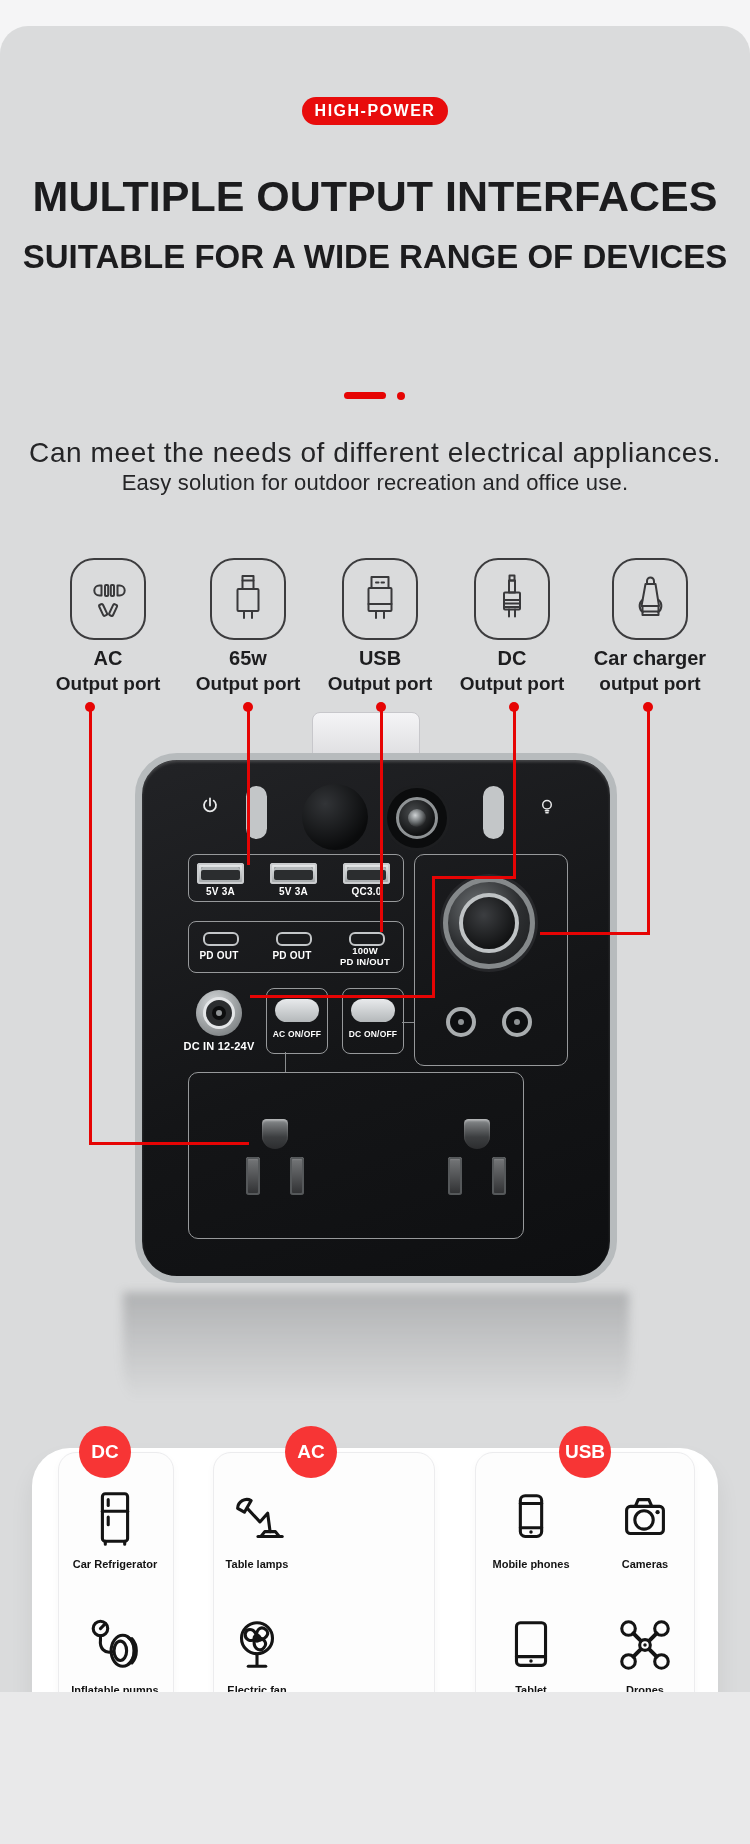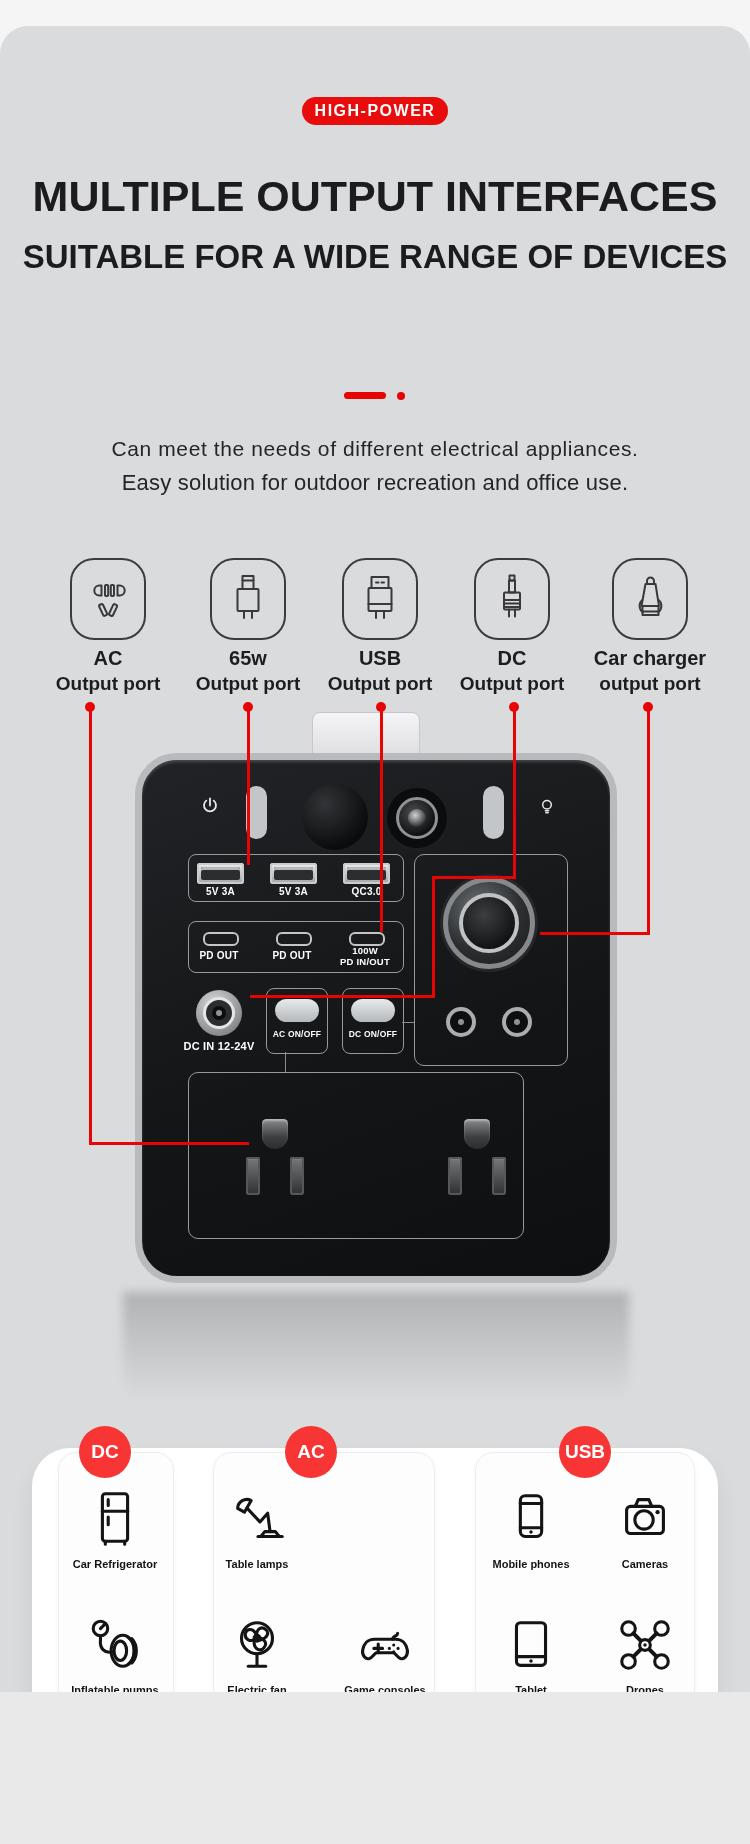--- a/index.html
+++ b/index.html
@@ -9,21 +9,21 @@
   .graybg{left:0;top:26px;width:750px;height:1818px;background:#dadbdc;border-radius:28px 28px 0 0;}
 
   
   .hp-badge{left:302px;top:97px;width:146px;height:28px;border-radius:14px;background:#e80c0c;
             color:#fff;font-size:16px;font-weight:700;letter-spacing:1.5px;
             display:flex;align-items:center;justify-content:center;}
   .h1{left:0;top:172px;width:750px;text-align:center;font-size:43px;font-weight:800;color:#1c1c1e;}
   .h2{left:0;top:238px;width:750px;text-align:center;font-size:33px;font-weight:800;color:#1c1c1e;}
   .divider-bar{left:344px;top:392px;width:42px;height:7px;border-radius:4px;background:#e60404;}
   .divider-dot{left:397px;top:392px;width:8px;height:8px;border-radius:50%;background:#e60404;}
-  .intro1{left:0;top:437px;width:750px;text-align:center;font-size:21px;letter-spacing:.6px;color:#252527;}
+  .intro1{left:0;top:437px;width:750px;text-align:center;font-size:28px;letter-spacing:.6px;color:#252527;}
   .intro2{left:0;top:470px;width:750px;text-align:center;font-size:22px;letter-spacing:.2px;color:#252527;}
 
   
   .port-col{top:558px;width:140px;text-align:center;}
   .port-box{width:76px;height:82px;margin:0 auto;border:2px solid #3c3c3e;border-radius:24px;
             display:flex;align-items:center;justify-content:center;box-sizing:border-box;}
   .port-ic{stroke:#39393b;fill:none;stroke-width:2;stroke-linecap:round;stroke-linejoin:round;}
   .port-name{margin-top:7px;font-size:20px;font-weight:600;color:#1d1d1f;}
   .port-sub{margin-top:3px;font-size:19px;font-weight:600;color:#1d1d1f;}
 
@@ -332,32 +332,20 @@
         <circle cx="32" cy="25" r="16"></circle>
         <path d="M32 25 c-2 -9 4 -13 9 -9 c4 3 2 9 -6 11"></path>
         <path d="M32 25 c8 -1 11 6 7 10 c-3 4 -10 2 -10 -6"></path>
         <path d="M32 25 c-7 5 -13 1 -12 -5 c1 -5 8 -6 11 1"></path>
         <circle cx="32" cy="25" r="3"></circle>
         <path d="M32 41 v11"></path>
           <path d="M23 54 h18"></path>
       </svg>
       <div class="cat-label">Electric fan</div>
     </div>
-    <div class="cat-item" style="left:288px;top:166px;">
-      <svg class="cat-ic" width="62" height="62" viewBox="0 0 64 64">
-        <path d="M21 26 h22 c7 0 11 5 12 11 c1 6 -3 10 -7 9 c-3 -1 -4 -4 -7 -6 h-18 c-3 2 -4 5 -7 6 c-4 1 -8 -3 -7 -9 c1 -6 5 -11 12 -11 z"></path>
-        <path d="M25 31 v9 M20.5 35.5 h9"></path>
-        <circle cx="41" cy="32" r="1.6" fill="#141414" stroke="none"></circle>
-        <circle cx="45.5" cy="35.5" r="1.6" fill="#141414" stroke="none"></circle>
-        <circle cx="41" cy="39" r="1.6" fill="#141414" stroke="none"></circle>
-        <circle cx="36.5" cy="35.5" r="1.6" fill="#141414" stroke="none"></circle>
-        <path d="M40 26 c0 -4 5 -3 5 -6"></path>
-      </svg>
-      <div class="cat-label">Game consoles</div>
-    </div>
 
     <div class="cat-item" style="left:434px;top:40px;">
       <svg class="cat-ic" width="62" height="62" viewBox="0 0 64 64">
         <rect x="21" y="8" width="22" height="42" rx="5"></rect>
         <line x1="21" y1="16" x2="43" y2="16"></line>
           <line x1="21" y1="41" x2="43" y2="41"></line>
         <circle cx="32" cy="45.5" r="1.8" fill="#141414" stroke="none"></circle>
       </svg>
       <div class="cat-label">Mobile phones</div>
     </div>

